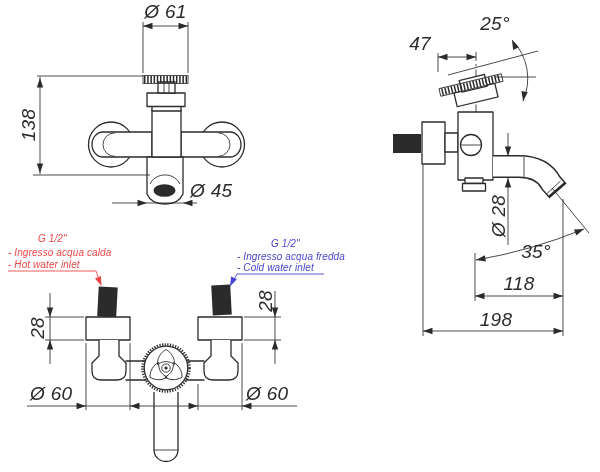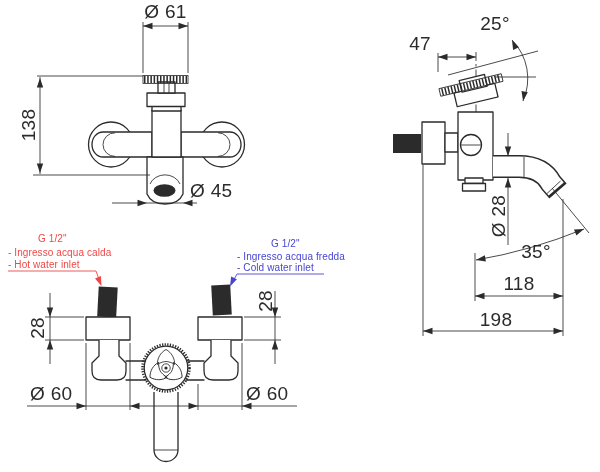--- a/index.html
+++ b/index.html
@@ -1,16 +1,16 @@
 <!DOCTYPE html>
 <html><head>
 <meta charset="utf-8">
 <style>
   html,body{margin:0;padding:0;background:#ffffff;}
-  .stage{width:600px;height:472px;position:relative;background:#fff;overflow:hidden;}
+  .stage{width:600px;height:472px;position:relative;background:#fff;overflow:hidden;font-style:italic;}
   svg{display:block;}
   .ln{stroke:#2b2b2b;fill:none;stroke-width:1.3;stroke-linecap:round;stroke-linejoin:round;}
   .lnw{stroke:#2b2b2b;fill:#ffffff;stroke-width:1.3;stroke-linejoin:round;}
   .thin{stroke:#2b2b2b;fill:none;stroke-width:0.85;stroke-linecap:butt;}
   .dark{fill:#2b2b2b;stroke:none;}
   .dimtxt{font-family:"Liberation Sans","DejaVu Sans",sans-serif;font-size:19px;fill:#2b2b2b;letter-spacing:0.3px;}
   .lbltxt{font-family:"Liberation Sans","DejaVu Sans",sans-serif;font-size:10px;letter-spacing:0.1px;}
   .knurl{stroke:#2b2b2b;stroke-width:7.2;stroke-dasharray:1.5 1.7;fill:none;}
   .teeth{stroke:#2b2b2b;stroke-width:2.6;stroke-dasharray:1.25 1.4;fill:none;}
 </style>

